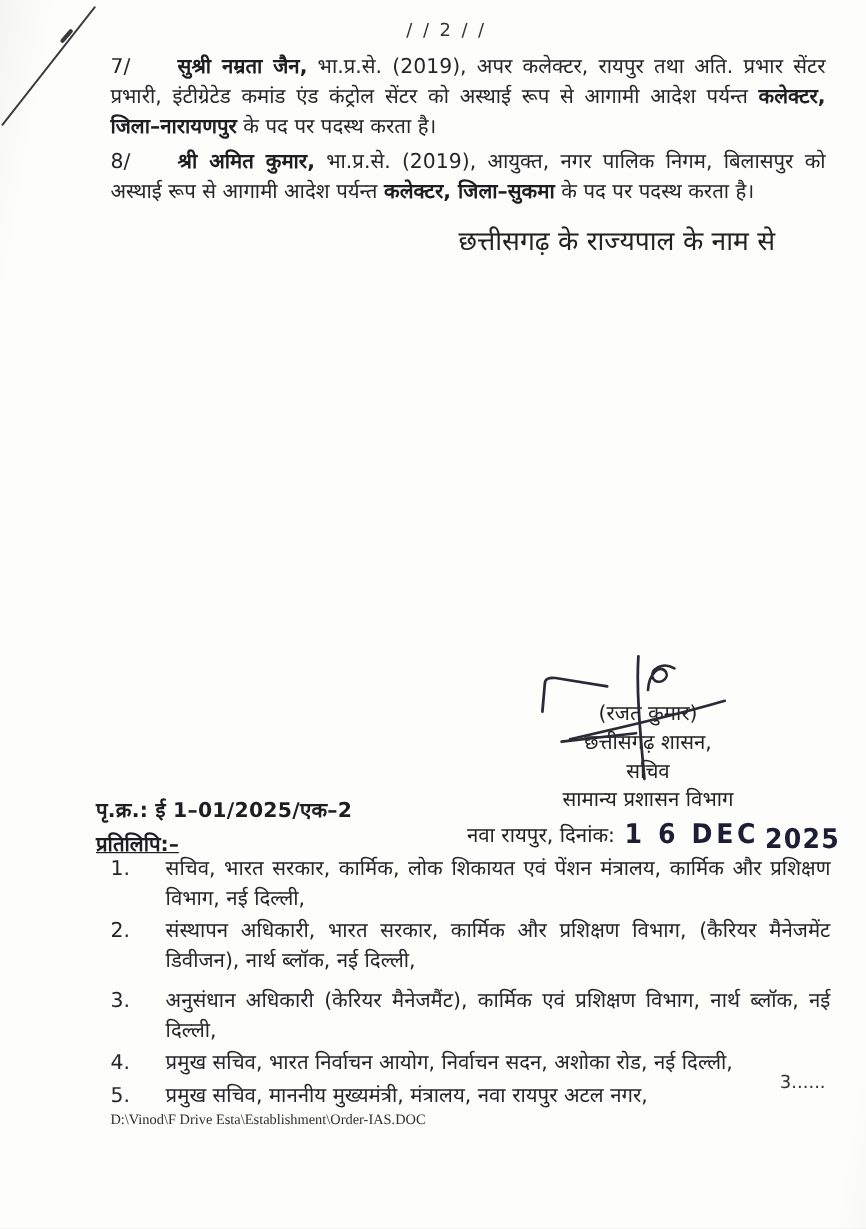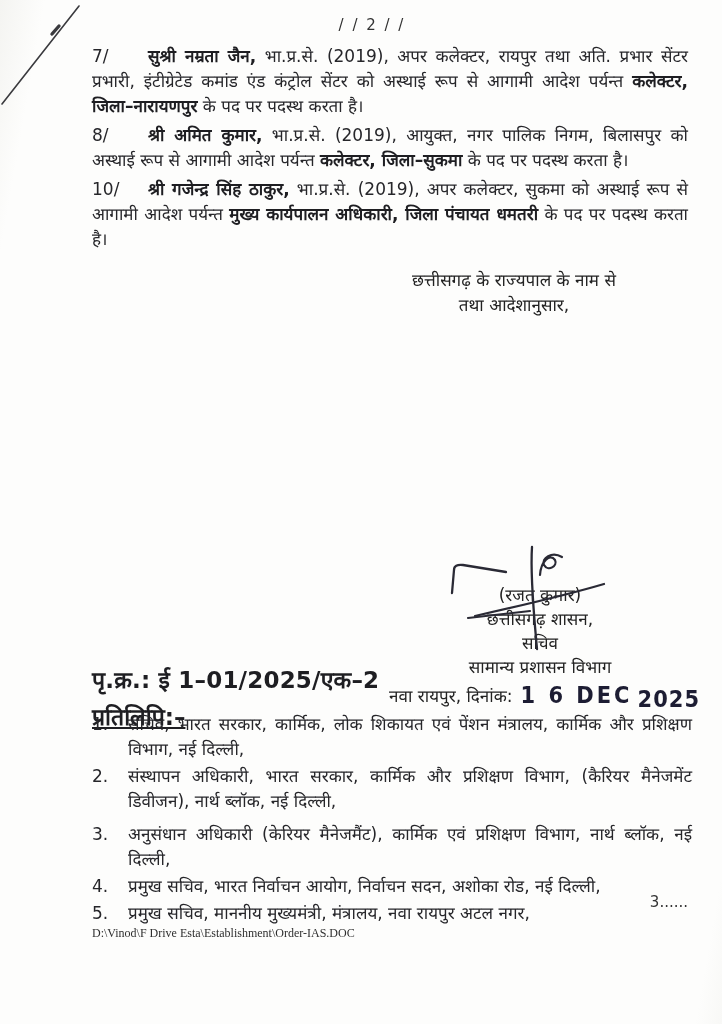--- a/index.html
+++ b/index.html
@@ -20,46 +20,46 @@
   }
   p.order {
     margin: 0 4px 4px 0; font-size: 17px; line-height: 25px;
     text-align: justify; text-justify: inter-word;
   }
   .onum { display: inline-block; width: 56px; }
   p.order b, .b { font-weight: bold; color:#1e1e22; }
   p.closing { text-indent: 56px; }
   .authority {
     width: 300px; margin: 16px 28px 0 auto;
-    text-align: center; font-size: 17px; line-height: 25px; color:#222;
+    text-align: center; font-size: 22px; line-height: 25px; color:#222;
   }
   .sig-block {
     position: absolute; top: 545px; right: 22px; width: 320px;
     text-align: center; font-size: 17px; line-height: 24px; color:#222;
   }
   .sig-scribble { position:absolute; top:0; left:0; pointer-events:none; }
   .sig-name { padding-top: 38px; }
   .sig-daterow {
     margin-top: 4px; white-space: nowrap; text-align: right;
     font-size: 17px;
   }
   .stamp {
     display: inline-block; font-weight: bold; font-size: 21px;
     letter-spacing: 3px; color: #1d1d33; transform: scaleY(1.08);
     margin-left: 8px; font-family: "DejaVu Sans", sans-serif;
   }
   .stamp-year { display:inline-block; transform: translateY(4px); margin-left: 5px; letter-spacing: 1px; }
-  .ref-block { position: absolute; top: 663px; left: 92px; font-size: 23px; color:#1e1e22; }
+  .ref-block { position: absolute; top: 663px; left: 80px; font-size: 17px; color:#1e1e22; }
   .ref-num { font-weight: bold; letter-spacing: .2px; }
   .copy-heading { font-weight: bold; text-decoration: underline; margin-top: 5px; }
   .copies { position: absolute; top: 712px; left: 92px; right: 30px; font-size: 17px; }
   .copy-item { display: flex; line-height: 25px; margin-bottom: 2px; }
   .copy-item.gap-before { margin-top: 8px; }
   .cnum { flex: 0 0 36px; }
-  .ctext { flex: 1; text-align: justify; }
+  .ctext { flex: 1; text-align: justify; margin-left: 10px; }
   .continuation { position: absolute; top: 893px; right: 34px; font-size: 15px; color: #333; }
   .footer-path {
     position: absolute; top: 926px; left: 92px;
     font-size: 12px; font-family: "Liberation Serif", "DejaVu Serif", serif; color: #2e2e2e;
   }
   .corner-slash { position: absolute; top: 0; left: 0; pointer-events: none; }
 </style>
 </head>
 <body>
 
@@ -75,29 +75,25 @@
 
     <p class="order">
       <span class="onum">7/</span><b>सुश्री नम्रता जैन,</b><span> भा.प्र.से. (2019), अपर कलेक्टर, रायपुर तथा अति. प्रभार सेंटर प्रभारी, इंटीग्रेटेड कमांड एंड कंट्रोल सेंटर को अस्थाई रूप से आगामी आदेश पर्यन्त </span><b>कलेक्टर, जिला–नारायणपुर</b><span> के पद पर पदस्थ करता है।</span>
     </p>
 
     <p class="order">
       <span class="onum">8/</span><b>श्री अमित कुमार,</b><span> भा.प्र.से. (2019), आयुक्त, नगर पालिक निगम, बिलासपुर को अस्थाई रूप से आगामी आदेश पर्यन्त </span><b>कलेक्टर, जिला–सुकमा</b><span> के पद पर पदस्थ करता है।</span>
     </p>
 
 
-    <p class="order">
-      <span class="onum">10/</span><b>श्री गजेन्द्र सिंह ठाकुर,</b><span> भा.प्र.से. (2019), अपर कलेक्टर, सुकमा को अस्थाई रूप से आगामी आदेश पर्यन्त </span><b>मुख्य कार्यपालन अधिकारी, जिला पंचायत धमतरी</b><span> के पद पर पदस्थ करता है।</span>
-    </p>
 
 
 
     <div class="authority">
       <div>छत्तीसगढ़ के राज्यपाल के नाम से</div>
-      <div>तथा आदेशानुसार,</div>
     </div>
   </div>
 
   <div class="sig-block">
     <svg class="sig-scribble" width="320" height="115" viewBox="0 0 320 115">
       <path d="M72,48 L74,25 Q74,19 83,20 L126,27" stroke="#2a2a35" stroke-width="2.3" fill="none" stroke-linecap="round"></path>
       <path d="M152,2 C150,32 154,70 157,104" stroke="#2a2a35" stroke-width="2.3" fill="none" stroke-linecap="round"></path>
       <path d="M160,30 C161,16 170,8 175,15 C178,21 168,27 164,20 C161,13 172,6 182,12" stroke="#2a2a35" stroke-width="2.2" fill="none" stroke-linecap="round"></path>
       <path d="M95,71 C135,62 190,49 224,39" stroke="#2a2a35" stroke-width="2.2" fill="none" stroke-linecap="round"></path>
       <path d="M88,73 L150,66" stroke="#2a2a35" stroke-width="2.2" fill="none" stroke-linecap="round"></path>

